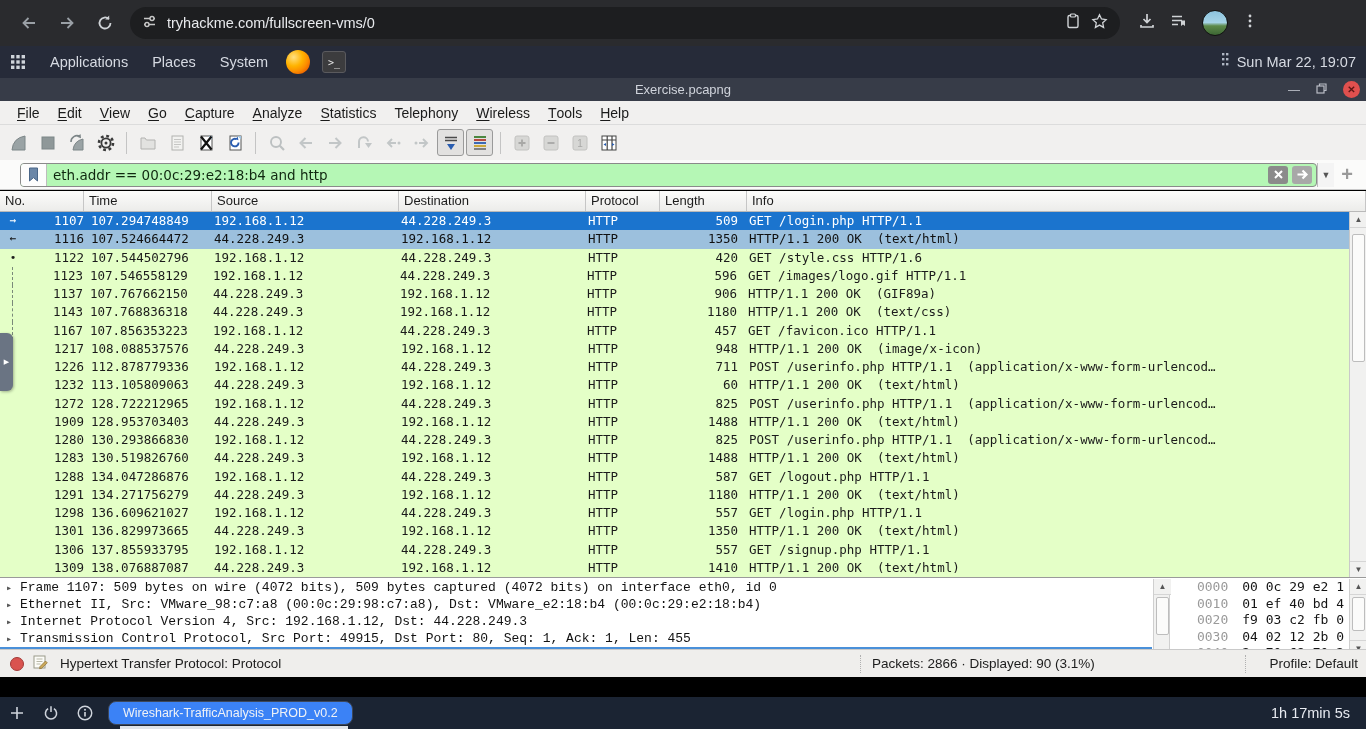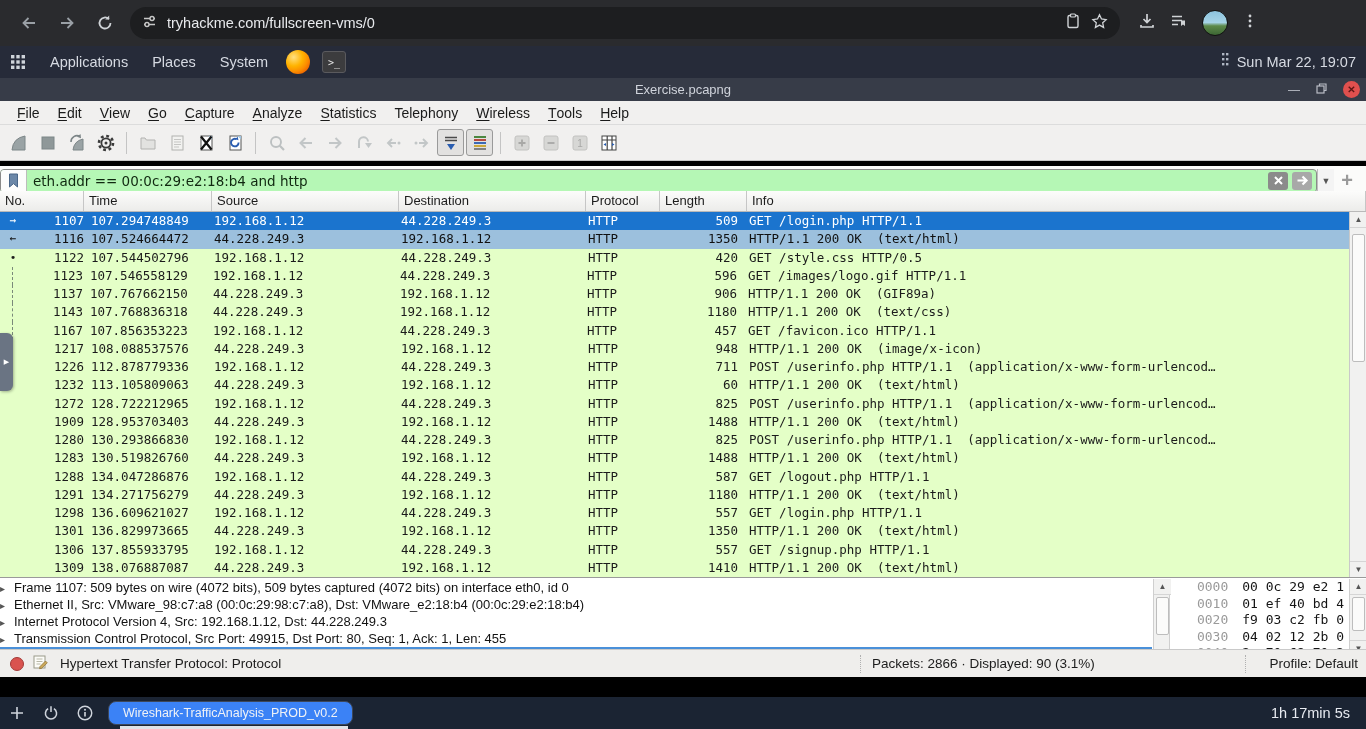--- a/index.html
+++ b/index.html
@@ -33,21 +33,21 @@
   .menu-item { padding:0 9px; height:100%; display:flex; align-items:center; }
   .menu-item u { text-decoration:underline; text-underline-offset:2px; }
 
   
   .ws-toolbar { position:absolute; top:125px; left:0; width:1366px; height:36px; background:#f1f0ef; border-bottom:1px solid #c9c9c9; display:flex; align-items:center; padding-left:4px; }
   .tbtn { width:27px; height:27px; display:flex; align-items:center; justify-content:center; margin:0 1px; border-radius:3px; border:1px solid transparent; }
   .tbtn.pressed { border:1px solid #9a9a9a; background:#e2e1e0; }
   .tsep { width:1px; height:22px; background:#c4c4c4; margin:0 6px; }
 
   
-  .ws-filter { position:absolute; top:166px; left:0; width:1366px; height:30px; background:#fbfbfa; border-bottom:1px solid #c9c9c9; display:flex; align-items:center; padding:0 6px 0 0; }
+  .ws-filter { position:absolute; top:160px; left:0; width:1366px; height:30px; background:#fbfbfa; border-bottom:1px solid #c9c9c9; display:flex; align-items:center; padding:0 6px 0 20px; }
   .filter-field { flex:1; height:24px; background:#b5f7b5; border:1px solid #8a8a8a; border-radius:4px; display:flex; align-items:center; overflow:hidden; }
   .fb-bm { width:26px; height:100%; background:#fdfdfd; border-right:1px solid #bdbdbd; display:flex; align-items:center; justify-content:center; }
   .filter-text { flex:1; font-family:"DejaVu Sans",sans-serif; font-size:13.5px; color:#102810; padding-left:6px; white-space:nowrap; overflow:hidden; }
   .f-btn { width:20px; height:18px; border-radius:3px; display:flex; align-items:center; justify-content:center; margin-right:4px; }
   .f-clear { background:#8b8b8b; }
   .f-apply { background:#a8a8a8; }
   .f-drop { width:17px; height:24px; background:#f4f4f4; border-left:1px solid #bdbdbd; display:flex; align-items:center; justify-content:center; color:#555; font-size:9px; }
   .f-add { width:26px; display:flex; align-items:center; justify-content:center; color:#9a9a9a; font-size:20px; font-weight:bold; }
 
   
@@ -68,21 +68,21 @@
   .c-len { width:87px; text-align:right; padding-right:9px; }
   .c-info{ flex:1; padding-left:2px; }
   .list-vscroll { position:absolute; top:0; right:0; width:17px; height:365px; background:#f1f1f0; border-left:1px solid #c9c9c9; }
   .sb-btn { width:17px; height:16px; display:flex; align-items:center; justify-content:center; font-size:8px; color:#555; background:#f1f1f0; border-bottom:1px solid #d5d5d5; }
   .sb-btn.bottom { position:absolute; bottom:0; border-top:1px solid #d5d5d5; border-bottom:none; }
   .sb-thumb { position:absolute; left:2px; width:13px; border-radius:2px; background:#fbfbfa; border:1px solid #bdbdbd; }
 
   
   .lower { position:absolute; top:577px; left:0; width:1366px; height:92px; background:#fff; border-top:1px solid #9a9a9a; }
   .details { position:absolute; top:1px; left:0; width:1152px; height:76px; overflow:hidden; background:#fff; }
-  .dline { font-family:Liberation Sans, sans-serif; font-size:13px; color:#121212; height:17px; line-height:17px; white-space:pre; }
+  .dline { font-family:Liberation Mono, monospace; font-size:13px; color:#121212; height:17px; line-height:17px; white-space:pre; padding-left:6px; }
   .dline .tri { color:#555; font-size:10px; display:inline-block; width:14px; }
   .dline.selected { background:#4a90d9; color:#fff; }
   .dline.selected .tri { color:#fff; }
   .det-hscroll { position:absolute; left:0; top:78px; width:1152px; height:13px; background:#f1f1f0; border-top:1px solid #cfcfcf; }
   .hs-btn { position:absolute; top:0; width:14px; height:12px; display:flex; align-items:center; justify-content:center; font-size:7px; color:#555; }
   .hs-thumb { position:absolute; top:2px; height:9px; background:#dcdcda; border:1px solid #bdbdbd; border-radius:2px; }
   .det-vscroll { position:absolute; top:1px; left:1153px; width:17px; height:90px; background:#f1f1f0; border-left:1px solid #cfcfcf; border-right:1px solid #cfcfcf; }
   .hexpane { position:absolute; top:1px; left:1178px; width:166px; height:76px; background:#fff; overflow:hidden; }
   .hrow { font-family:"DejaVu Sans Mono",monospace; font-size:13px; height:16.5px; line-height:16.5px; white-space:pre;text-align:right; }
   .hoff { color:#9a9a9a; padding-left:10px; }
@@ -427,21 +427,21 @@
           <span class="pcell c-info">HTTP/1.1 200 OK  (text/html)</span>
         </div>
         <div class="prow ">
           <span class="pcell c-mark ">•</span>
           <span class="pcell c-no" style="">1122</span>
           <span class="pcell c-time">107.544502796</span>
           <span class="pcell c-src">192.168.1.12</span>
           <span class="pcell c-dst">44.228.249.3</span>
           <span class="pcell c-pro">HTTP</span>
           <span class="pcell c-len">420</span>
-          <span class="pcell c-info">GET /style.css HTTP/0.5</span>
+          <span class="pcell c-info">GET /style.css HTTP/1.6</span>
         </div>
         <div class="prow ">
           <span class="pcell c-mark dash" style="width: 13px; border-left: 1px dashed rgb(122, 138, 122); margin-left: 12px;"></span>
           <span class="pcell c-no" style="width: 58px;">1123</span>
           <span class="pcell c-time">107.546558129</span>
           <span class="pcell c-src">192.168.1.12</span>
           <span class="pcell c-dst">44.228.249.3</span>
           <span class="pcell c-pro">HTTP</span>
           <span class="pcell c-len">596</span>
           <span class="pcell c-info">GET /images/logo.gif HTTP/1.1</span>

